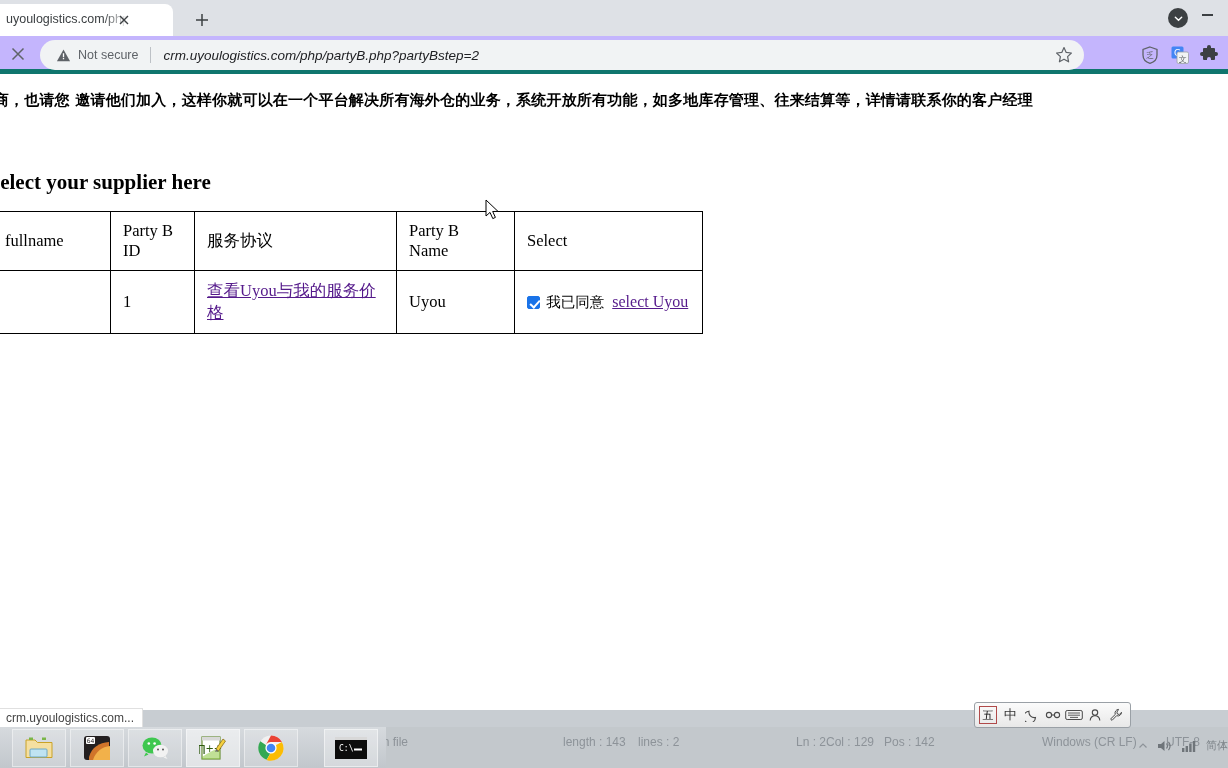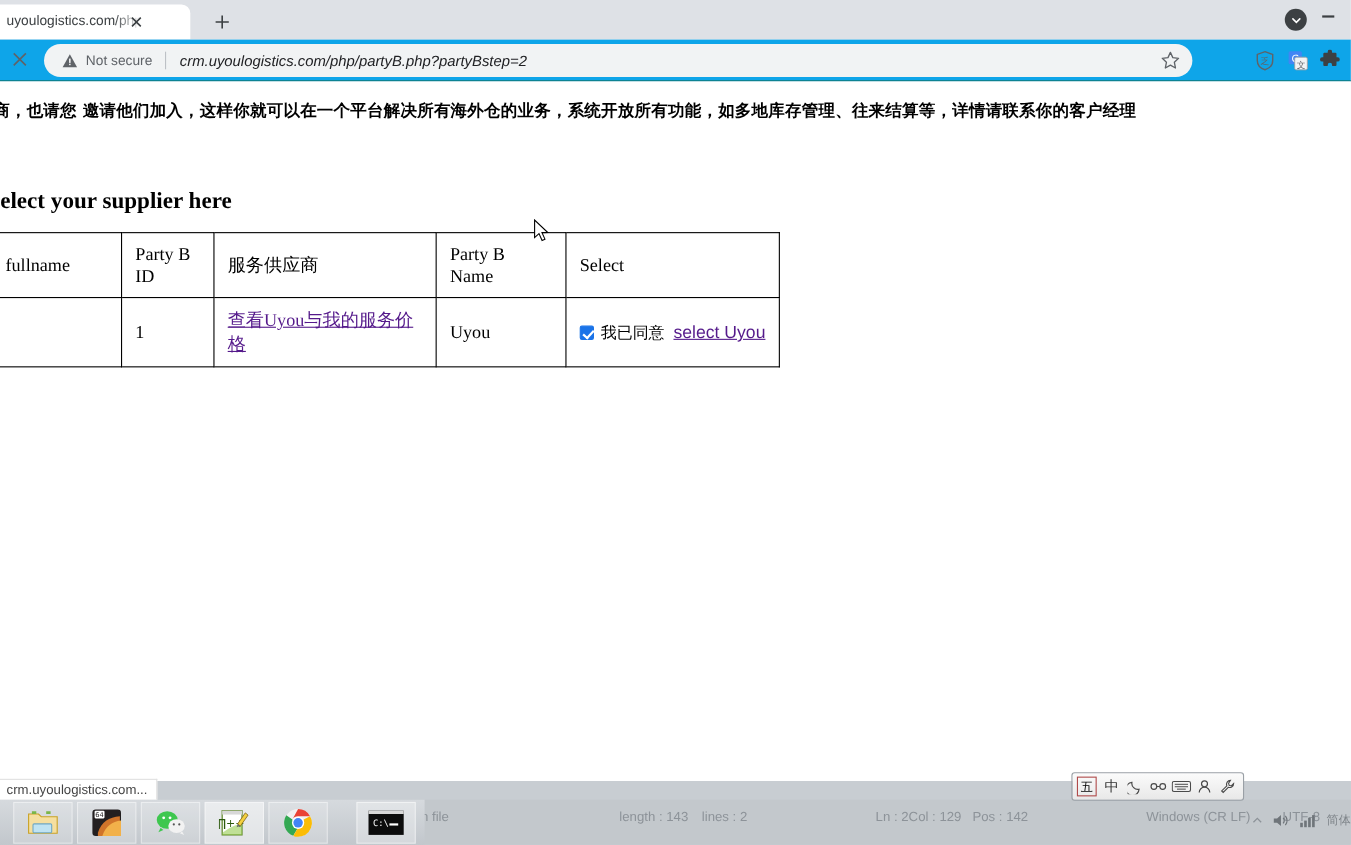--- a/index.html
+++ b/index.html
@@ -70,22 +70,22 @@
     cursor: pointer;
   }
   .win-min .bar {
     width: 11px; height: 1.5px; background: #3c4043;
   }
 
   
   .toolbar {
     position: relative;
     height: 38px;
-    background: #0ea5e9;
-    border-bottom: 1px solid #0f766e;
+    background: #c4b5fd;
+    border-bottom: 5px solid #0f766e;
     padding-left: 44px;
   }
   .tb-stop {
     position: absolute; left: 4px; top: 4px;
     width: 28px; height: 28px;
     display: flex; align-items: center; justify-content: center;
     border-radius: 50%; cursor: pointer;
   }
   .tb-stop svg { width: 14px; height: 14px; }
   .omnibox {
@@ -195,21 +195,21 @@
     width: 4px; height: 8px;
     border: solid #fff;
     border-width: 0 2px 2px 0;
     transform: rotate(42deg);
   }
   .agree-label {
     font-family: "DejaVu Sans", sans-serif;
     font-size: 14.5px;
   }
   .sel-link {
-    font-family: Liberation Sans, sans-serif;
+    font-family: Liberation Serif, serif;
     font-size: 16px;
     margin-left: 4px;
   }
 
   
   .cursor {
     position: absolute; left: 485px; top: 125px;
     width: 16px; height: 24px;
     pointer-events: none;
   }
@@ -393,21 +393,21 @@
 
       <div class="banner">而其他 服务供应商，也请您 邀请他们加入，这样你就可以在一个平台解决所有海外仓的业务，系统开放所有功能，如多地库存管理、往来结算等，详情请联系你的客户经理</div>
 
       <div class="heading">select your supplier here</div>
 
       <table class="supplier">
         <thead>
           <tr>
             <th class="c-fullname">fullname</th>
             <th class="c-id">Party B ID</th>
-            <th class="c-agree">服务供应商</th>
+            <th class="c-agree">服务协议</th>
             <th class="c-bname">Party B Name</th>
             <th class="c-select">Select</th>
           </tr>
         </thead>
         <tbody>
           <tr>
             <td></td>
             <td>1</td>
             <td>
               <a class="vlink">查看Uyou与我的服务价格</a>

